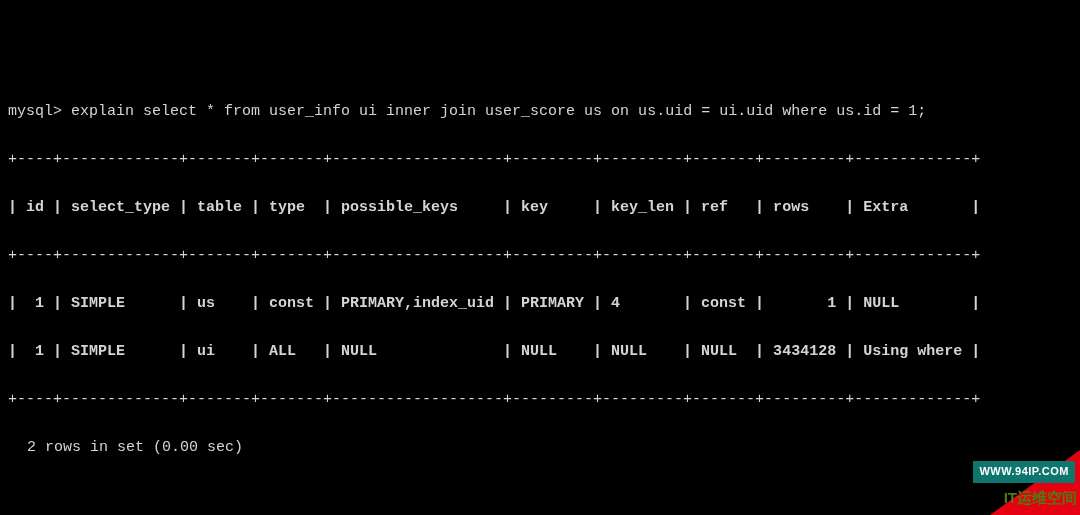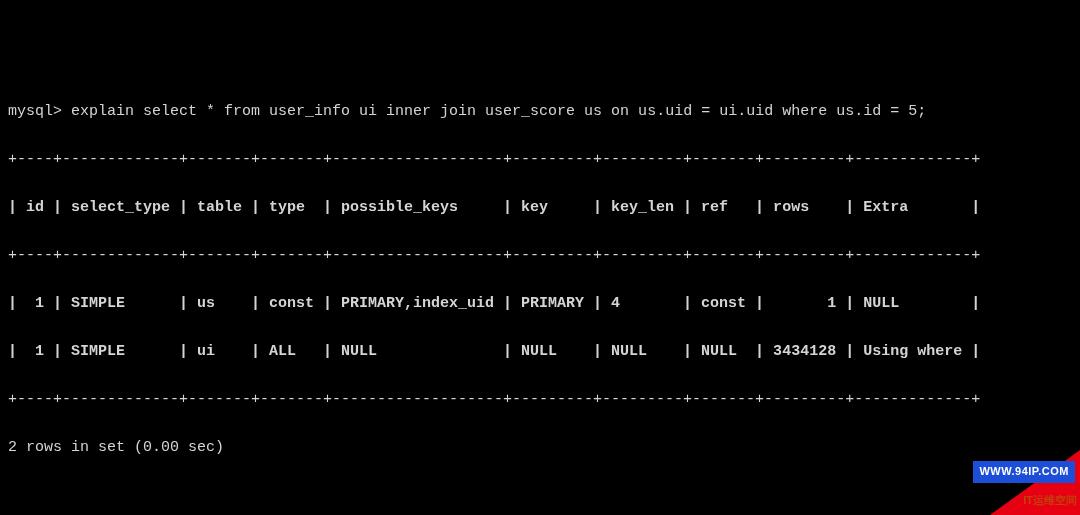--- a/index.html
+++ b/index.html
@@ -25,20 +25,21 @@
     }
     .table-border {
       color: #d4d4d4;
     }
     .table-row {
       color: #d4d4d4;
       font-weight: bold;
     }
     .status-line {
       color: #d4d4d4;
+      margin-left: 19px;
     }
     .blank-line {
       height: 1.6em;
     }
     .watermark {
       position: absolute;
       bottom: 0;
       right: 0;
       pointer-events: none;
     }
@@ -48,46 +49,46 @@
       right: 0;
       width: 0;
       height: 0;
       border-left: 90px solid transparent;
       border-bottom: 65px solid #e60012;
     }
     .watermark-url {
       position: absolute;
       bottom: 32px;
       right: 5px;
-      background: #1d4ed8;
+      background: #0f766e;
       color: #fff;
       font-size: 11px;
       font-weight: bold;
       padding: 2px 6px;
       font-family: Arial, sans-serif;
       letter-spacing: 0.5px;
       white-space: nowrap;
     }
     .watermark-text {
       position: absolute;
       bottom: 5px;
       right: 3px;
-      color: #c2410c;
-      font-size: 11px;
+      color: #4d7c0f;
+      font-size: 15px;
       font-weight: bold;
       font-family: 'Microsoft YaHei', Arial, sans-serif;
       white-space: nowrap;
     }
   </style>
 </head>
 <body>
 
 
 
-<div class="prompt-line"><span>mysql&gt;</span> <span>explain select * from user_info ui inner join user_score us on us.uid = ui.uid where us.id = 5;</span></div>
+<div class="prompt-line"><span>mysql&gt;</span> <span>explain select * from user_info ui inner join user_score us on us.uid = ui.uid where us.id = 1;</span></div>
 <div class="table-border">+----+-------------+-------+-------+-------------------+---------+---------+-------+---------+-------------+</div>
 <div class="table-row">| id | select_type | table | type  | possible_keys     | key     | key_len | ref   | rows    | Extra       |</div>
 <div class="table-border">+----+-------------+-------+-------+-------------------+---------+---------+-------+---------+-------------+</div>
 <div class="table-row">|  1 | SIMPLE      | us    | const | PRIMARY,index_uid | PRIMARY | 4       | const |       1 | NULL        |</div>
 <div class="table-row">|  1 | SIMPLE      | ui    | ALL   | NULL              | NULL    | NULL    | NULL  | 3434128 | Using where |</div>
 <div class="table-border">+----+-------------+-------+-------+-------------------+---------+---------+-------+---------+-------------+</div>
 <div class="status-line">2 rows in set (0.00 sec)</div>
 <div class="blank-line"></div>
 
 

